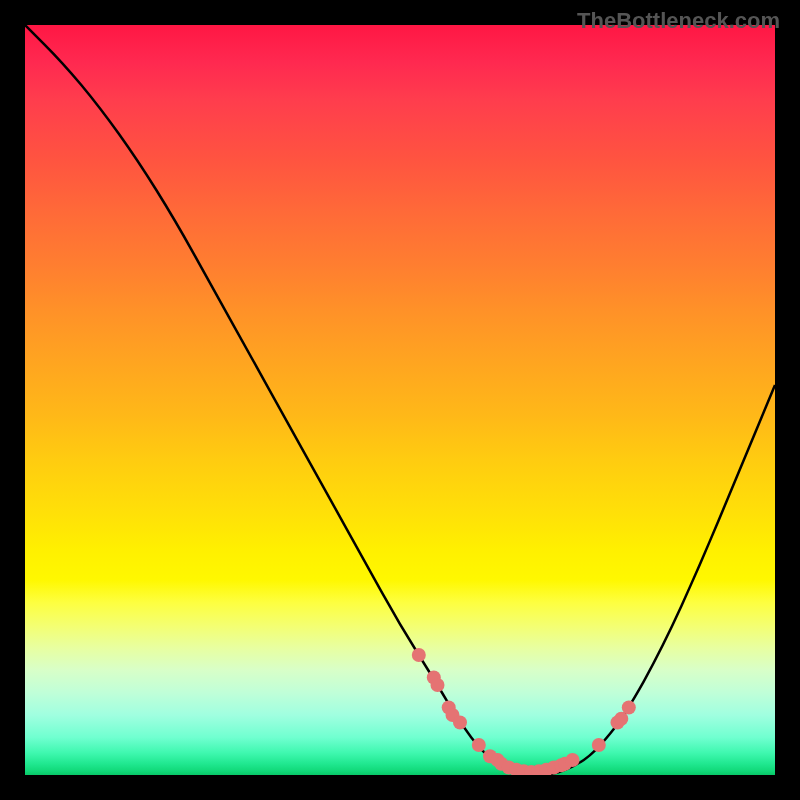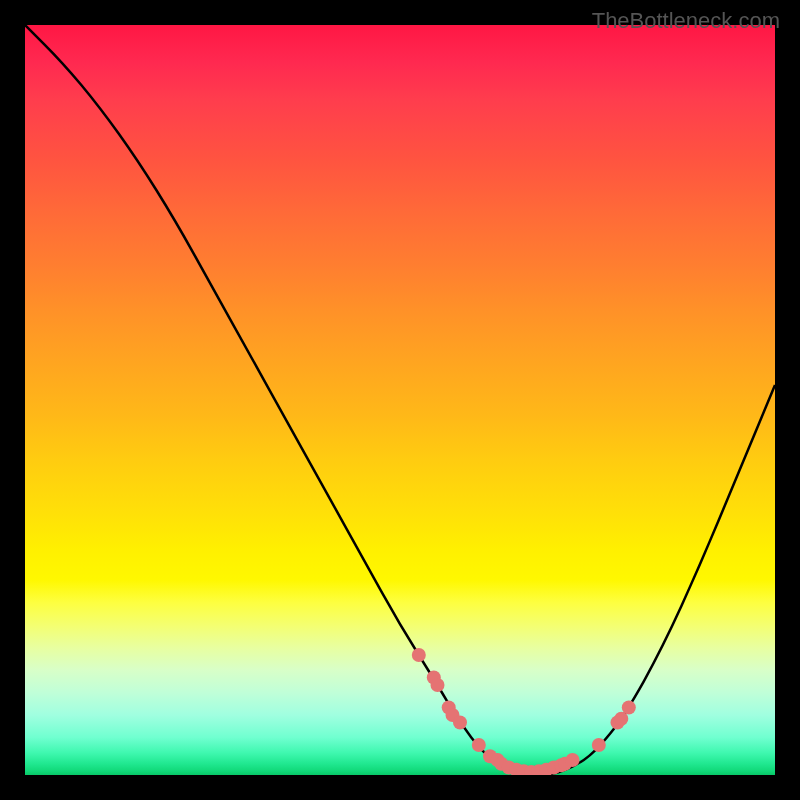--- a/index.html
+++ b/index.html
@@ -3,21 +3,21 @@
 <meta charset="utf-8">
 <style>
   * { margin: 0; padding: 0; box-sizing: border-box; }
   body { width: 800px; height: 800px; background: #000; position: relative; font-family: Arial, sans-serif; }
   .watermark {
     position: absolute;
     top: 8px;
     right: 20px;
     color: #555;
     font-size: 22px;
-    font-weight: 400;
+    font-weight: 700;
     z-index: 10;
     text-align: center;
   }
   .plot-area {
     position: absolute;
     left: 25px;
     top: 25px;
     width: 750px;
     height: 750px;
     background: linear-gradient(to bottom,

